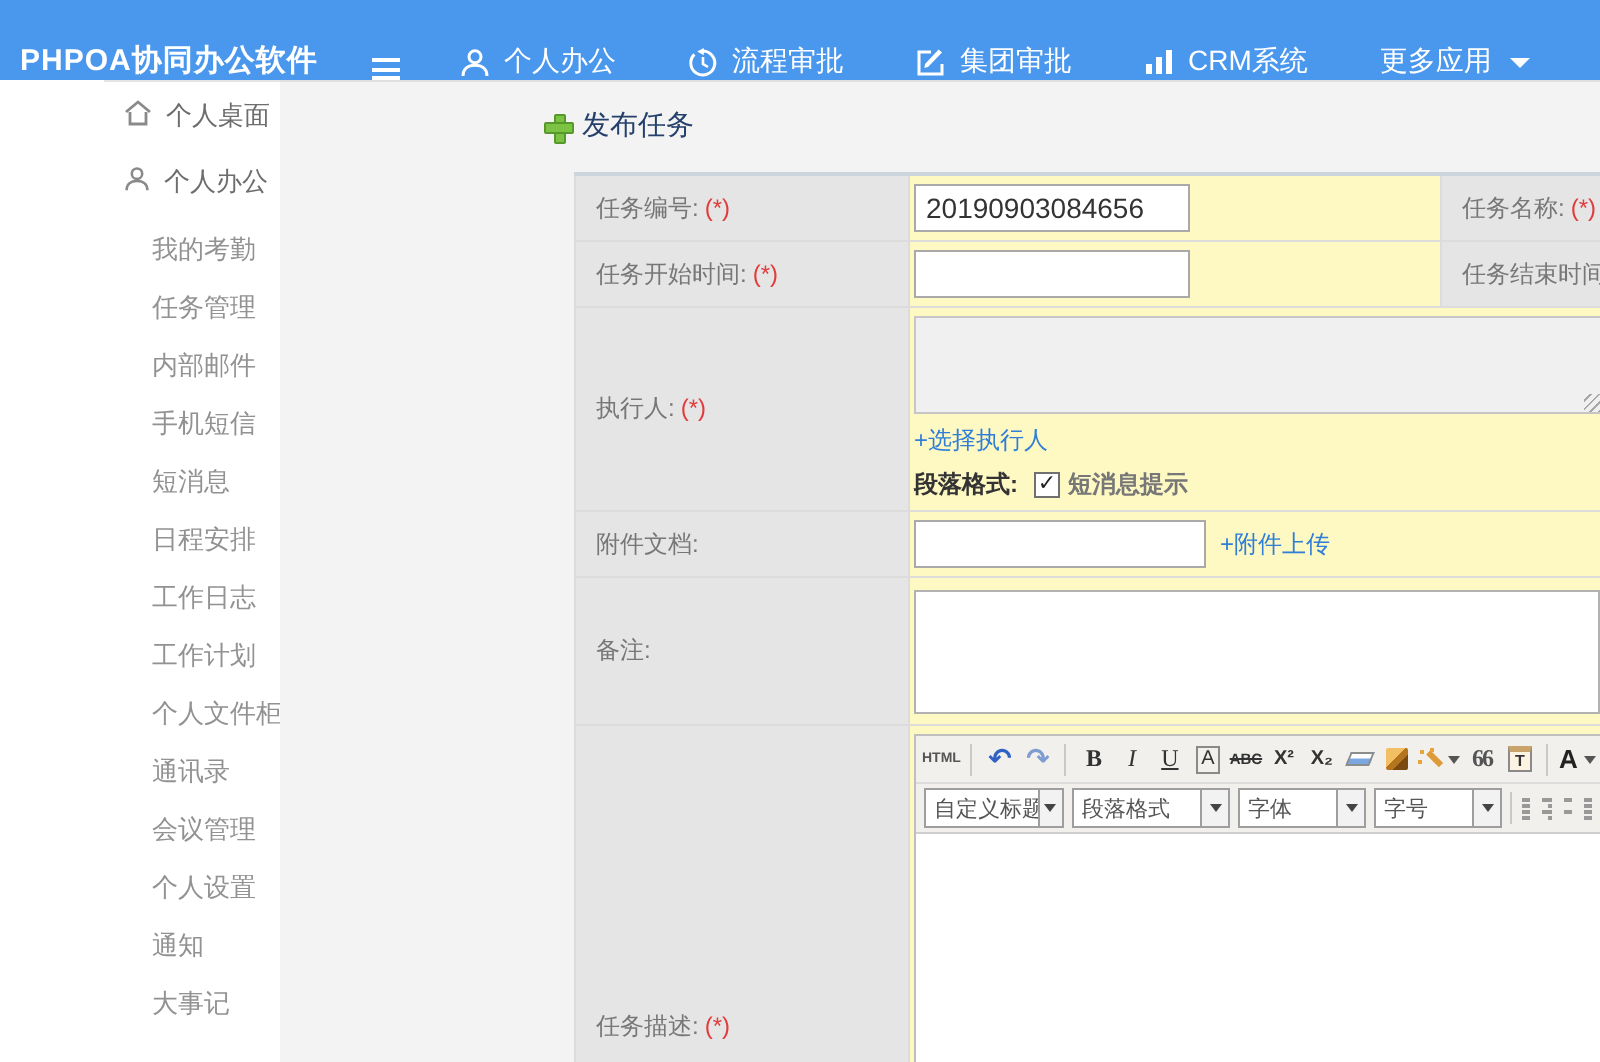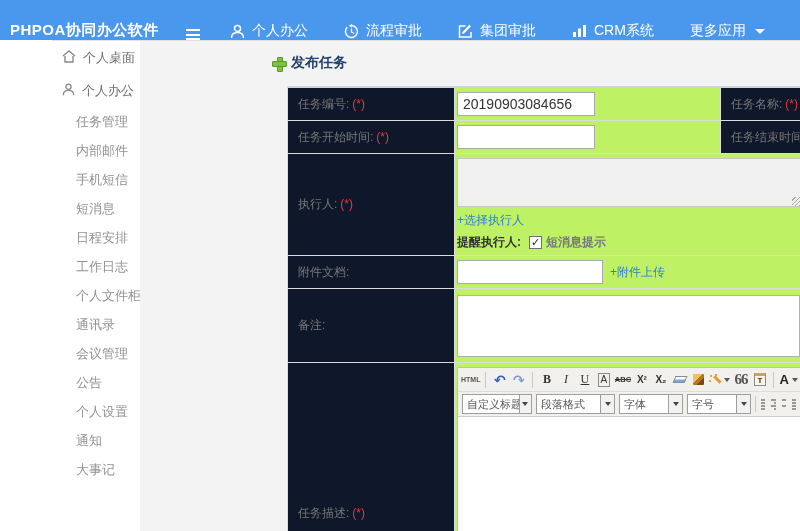--- a/index.html
+++ b/index.html
@@ -28,34 +28,34 @@
   .side-item.lv0 { height:33px; }
   .side-item.lv0 .s-ico { margin-left:10px; margin-right:7px; }
   .side-item.lv1 { color:#929292; padding-left:24px; height:29px; }
   .side-item.lv1.first { margin-top:3px; }
   .toggle { position:absolute; right:13px; color:#9a9a9a; font-size:13px; }
 
   
   .content { position:absolute; left:140px; top:40px; width:660px; height:491px;
     background:#f3f3f3; border-top:1px solid #e0e0e0; overflow:hidden; }
   .page-title { position:absolute; left:132px; top:13px; display:flex; align-items:center;
-    gap:6px; font-size:14px; font-weight:bold; color:#25406b; }
+    gap:6px; font-size:14px; font-weight:normal; color:#25406b; }
   .plus-ico { position:relative; width:13px; height:13px; }
   .plus-ico:before { content:""; position:absolute; left:4.5px; top:0; width:4px; height:13px;
     background:#7cc344; border:1px solid #56982a; border-radius:1px; }
   .plus-ico:after { content:""; position:absolute; left:0; top:4.5px; width:13px; height:4px;
     background:#7cc344; border:1px solid #56982a; border-radius:1px; }
 
   
   .form-wrap { position:absolute; left:147px; top:45px; width:780px; }
   table.form { border-collapse:collapse; width:770px; table-layout:fixed;
     background:#fff; border-top:2px solid #ccd5dd; }
   table.form td { border:1px solid #dcdcdc; font-size:12px; color:#777; vertical-align:middle; }
-  td.lbl { background:#0f172a; padding-left:10px; white-space:nowrap; }
-  td.ctl { background:#bef264; padding:4px 0 4px 2px; }
+  td.lbl { background:#e5e5e5; padding-left:10px; white-space:nowrap; }
+  td.ctl { background:#fef9c3; padding:4px 0 4px 2px; }
   .req { color:#e23b3b; margin-left:3px; }
   .c1 { width:167px; } .c2 { width:266px; } .c3 { width:160px; }
   tr.r1 { height:33px; } tr.r2 { height:33px; } tr.r3 { height:95px; }
   tr.r4 { height:32px; } tr.r5 { height:74px; } tr.r6 { height:300px; }
 
   input.txt { border:1px solid #a9a9a9; height:24px; padding:2px 5px; font-size:14px;
     color:#333; font-family:inherit; background:#fff; }
   .task-no { width:138px; }
   .start-time { width:138px; height:25px; }
   .exec-wrap { position:relative; width:345px; }
@@ -99,21 +99,21 @@
   .brush { width:11px; height:11px;
     background:linear-gradient(135deg,#f2c063 0 45%,#b5751f 45% 65%,#7a4a10 65%); border-radius:1px; }
   .wand { position:relative; width:12px; height:12px; }
   .wand:before { content:""; position:absolute; left:4px; top:4px; width:9px; height:2.5px;
     background:#de9b3a; transform:rotate(45deg); }
   .wand:after { content:""; position:absolute; left:1px; top:1px; width:2px; height:2px;
     background:#e8a33d; box-shadow:5px -1px 0 0 #e8a33d,-1px 5px 0 0 #e8a33d; }
   .mini-caret { width:0; height:0; border-left:3.5px solid transparent;
     border-right:3.5px solid transparent; border-top:4px solid #555; margin-left:3px; }
   .quote66 { font-family:"Liberation Serif","DejaVu Serif",serif; font-weight:bold;
-    font-size:15px; color:#555; letter-spacing:-1px; }
+    font-size:12px; color:#555; letter-spacing:-1px; }
   .pasteT { width:12px; height:13px; border:1px solid #8a8a8a; background:#fdf3e3;
     font-size:8px; font-weight:bold; color:#333; display:flex; align-items:center;
     justify-content:center; border-top:3px solid #c9a36a; }
   .fontA { font-weight:bold; font-size:13px; color:#222; }
 
   .esel { display:flex; align-items:center; justify-content:space-between; height:20px;
     border:1px solid #9e9e9e; background:#fff; margin:0 2px; cursor:pointer; flex:none; }
   .esel .txt { font-size:11px; color:#555; padding:0 4px; white-space:nowrap; overflow:hidden; }
   .esel .car { width:14px; height:100%; border-left:1px solid #9e9e9e; background:#f2f2f2;
     display:flex; align-items:center; justify-content:center; }
@@ -192,49 +192,52 @@
   <div class="side-item lv0">
     <span class="s-ico">
       <svg width="13" height="13" viewBox="0 0 15 15">
           <circle cx="7.5" cy="4.4" r="3" fill="none" stroke="#8a8a8a" stroke-width="1.5"></circle>
           <path d="M1.5 14 C1.5 10.4 4 8.6 7.5 8.6 C11 8.6 13.5 10.4 13.5 14" fill="none" stroke="#8a8a8a" stroke-width="1.5"></path>
         </svg>
     </span>
     <span>个人办公</span>
     <span class="toggle">−</span>
   </div>
+  <div class="side-item lv1 first">
+      <span>我的考勤</span>
+    </div>
   <div class="side-item lv1">
       <span>任务管理</span>
     </div>
   <div class="side-item lv1">
       <span>内部邮件</span>
     </div>
   <div class="side-item lv1">
       <span>手机短信</span>
     </div>
   <div class="side-item lv1">
       <span>短消息</span>
     </div>
   <div class="side-item lv1">
       <span>日程安排</span>
     </div>
   <div class="side-item lv1">
       <span>工作日志</span>
     </div>
   <div class="side-item lv1">
+      <span>工作计划</span>
+    </div>
+  <div class="side-item lv1">
       <span>个人文件柜</span>
     </div>
   <div class="side-item lv1">
       <span>通讯录</span>
     </div>
   <div class="side-item lv1">
       <span>会议管理</span>
-    </div>
-  <div class="side-item lv1">
-      <span>公告</span>
     </div>
   <div class="side-item lv1">
     <span>个人设置</span>
     <span class="toggle">+</span>
   </div>
   <div class="side-item lv1">
       <span>通知</span>
     </div>
   <div class="side-item lv1">
       <span>大事记</span>
@@ -286,21 +289,21 @@
         </td>
         <td class="ctl" colspan="3">
           <div class="exec-wrap">
             <textarea class="exec" style=""></textarea>
             <span class="resize-handle"></span>
           </div>
           <div class="choose-line">
             <a class="lnk">+选择执行人</a>
           </div>
           <div class="remind-line">
-            <span class="remind-lab">提醒执行人:</span>
+            <span class="remind-lab">段落格式:</span>
             <span class="chk">✓</span>
             <span class="chk-lab">短消息提示</span>
           </div>
         </td>
       </tr>
       <tr class="r4">
         <td class="lbl">
           <span>附件文档:</span>
         </td>
         <td class="ctl" colspan="3">

